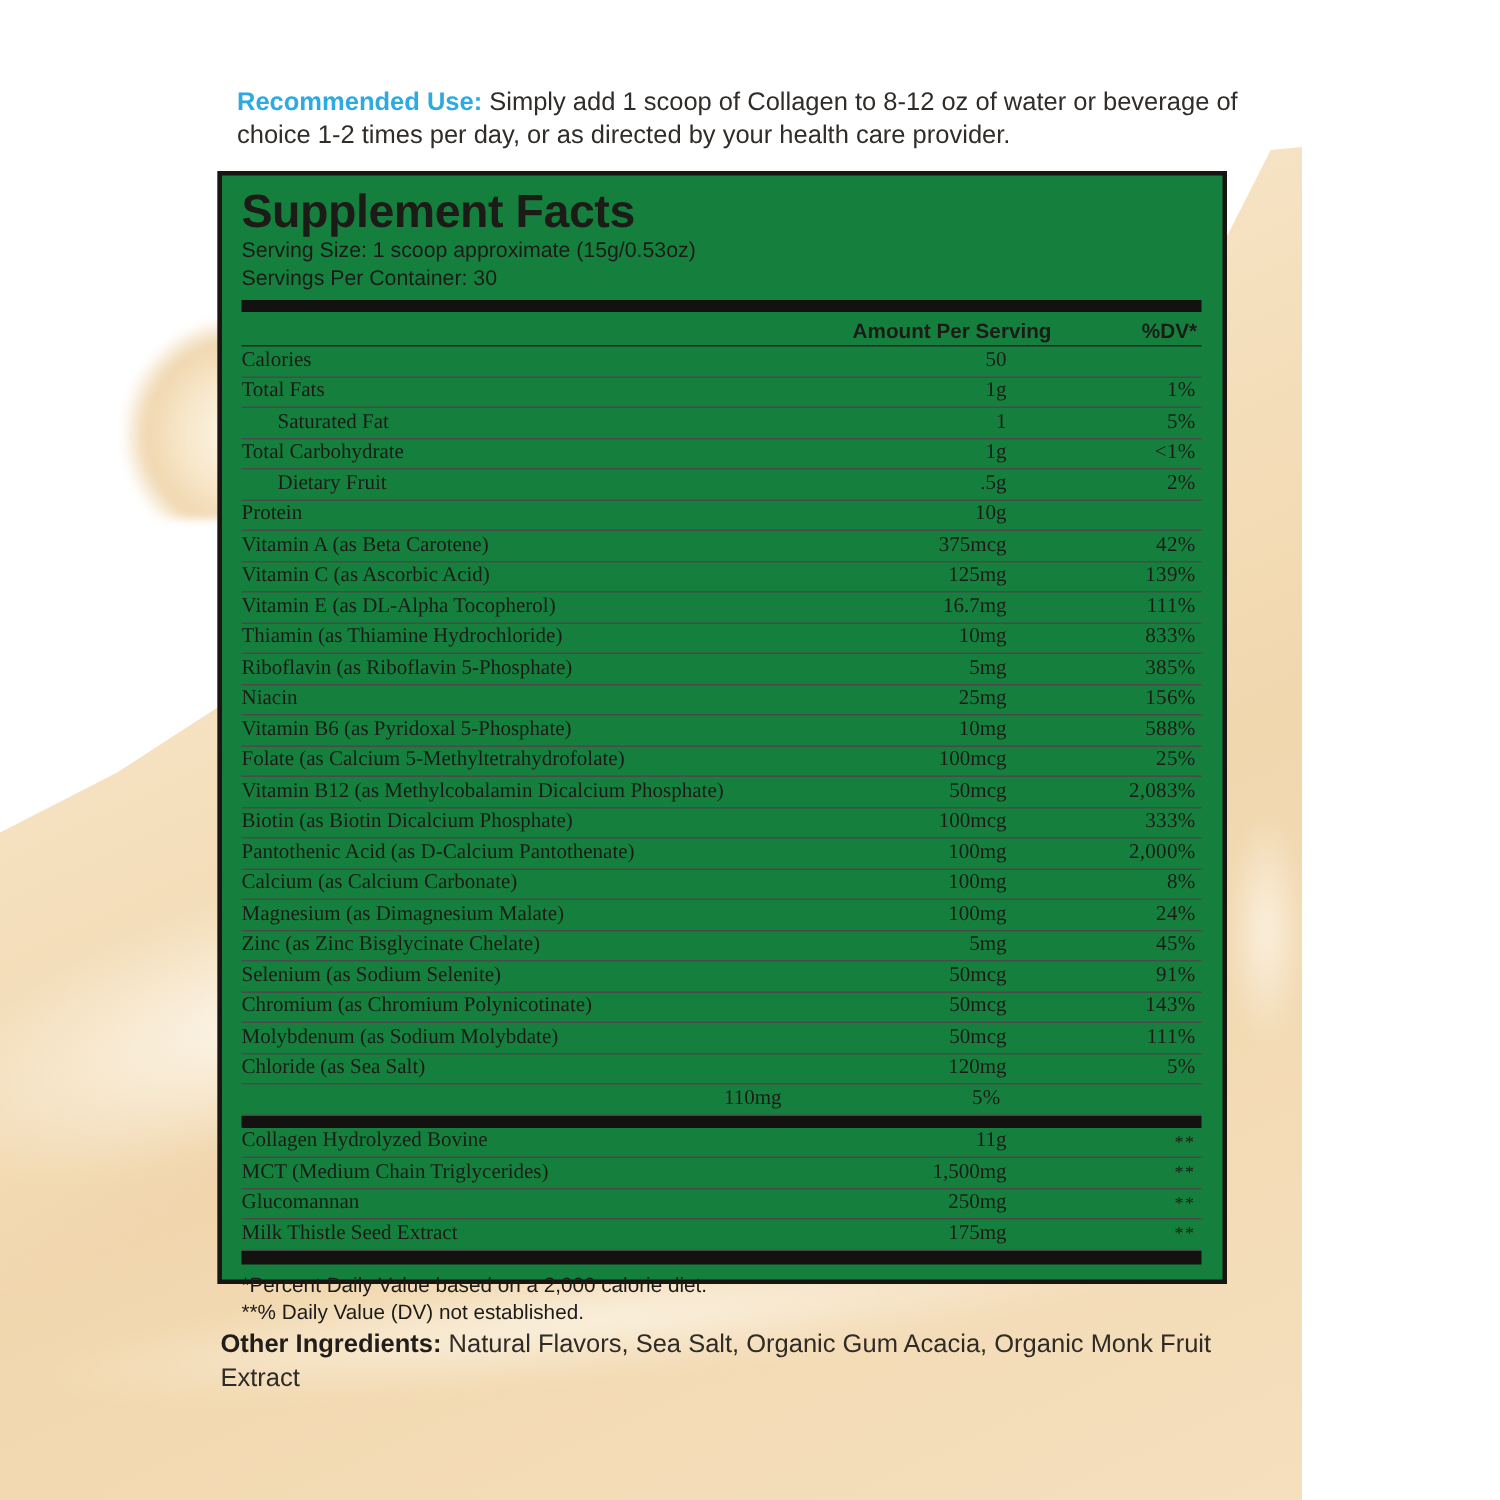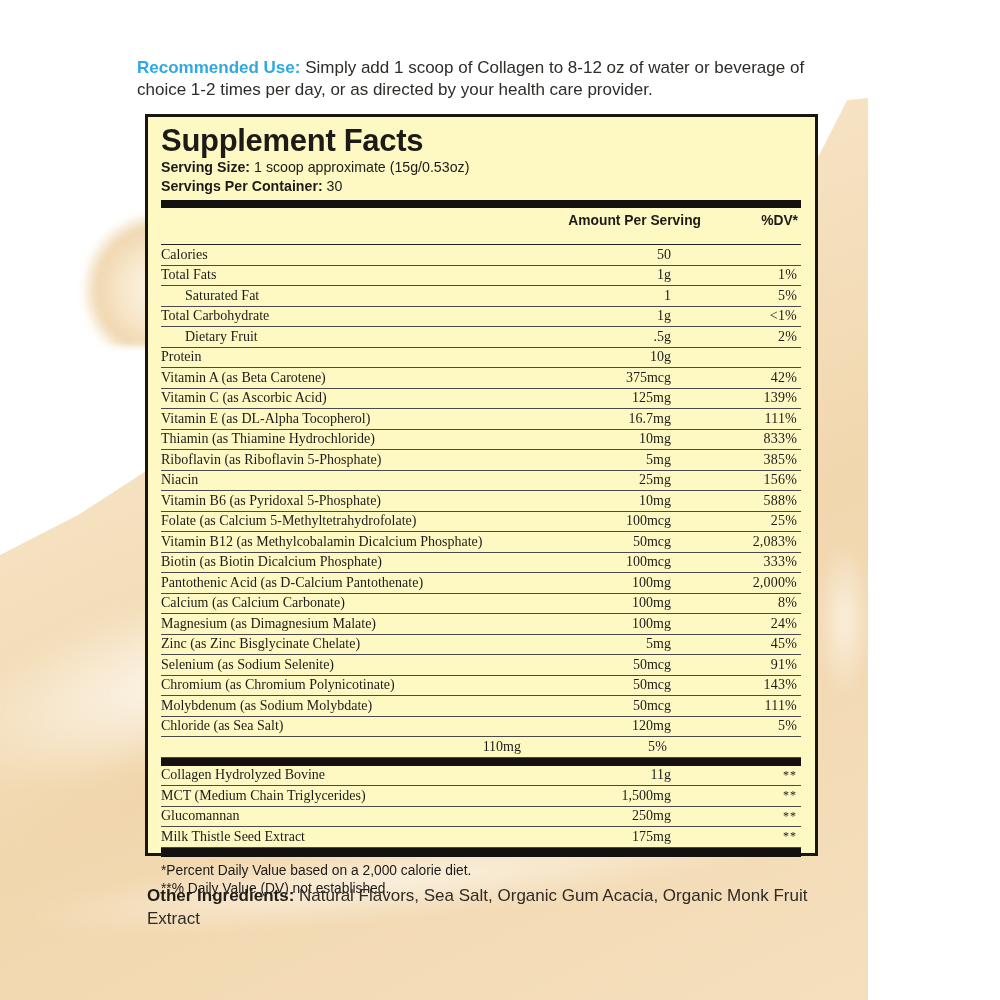--- a/index.html
+++ b/index.html
@@ -21,36 +21,36 @@
   .swirl3{left:818px;top:540px;width:52px;height:160px;
     background:radial-gradient(ellipse at center,rgba(252,243,228,.9) 0%,rgba(252,243,228,0) 70%);filter:blur(6px);}
   .swirl4{left:-40px;top:730px;width:420px;height:90px;transform:rotate(-24deg);
     background:radial-gradient(ellipse at center,rgba(240,213,172,.65) 0%,rgba(240,213,172,0) 70%);filter:blur(8px);}
   .blob-circle{
     position:absolute;left:82px;top:212px;width:134px;height:134px;
     background:radial-gradient(circle at 58% 58%,#fdf7ea 0%,#f7e6c8 36%,#f0d7b0 57%,rgba(240,215,176,0) 72%);
     filter:blur(3px);
   }
   
-  .recommended{position:absolute;left:137px;top:40px;width:672px;font-size:17px;line-height:21.5px;color:#2f2c29;}
+  .recommended{position:absolute;left:158px;top:40px;width:672px;font-size:17px;line-height:21.5px;color:#2f2c29;}
   .recommended .blue-label{color:#2caae1;font-weight:bold;}
   
   .panel{
     position:absolute;left:145px;top:114px;width:673px;height:742px;box-sizing:border-box;
-    background:#fef9c3;border:3px solid #181512;padding:6px 14px 0 13px;
+    background:#15803d;border:3px solid #181512;padding:6px 14px 0 13px;
   }
   .sf-title{font-size:31px;font-weight:bold;letter-spacing:-.3px;line-height:35px;color:#1d1b18;}
   .serving-line{font-size:14.2px;line-height:18.5px;color:#1d1b18;}
-  .serving-line b{font-weight:bold;}
+  .serving-line b{font-weight:normal;}
   .bar{background:#141210;}
   .bar-top{height:8px;margin-top:5px;}
   .bar-mid{height:8px;}
   .bar-bot{height:9px;}
   .hdr-row{display:grid;grid-template-columns:1fr 150px 130px;align-items:center;
-    font-size:13.8px;font-weight:bold;padding:5px 0 16px;border-bottom:1.5px solid #222;}
+    font-size:13.8px;font-weight:bold;padding:5px 0 2px;border-bottom:1.5px solid #222;}
   .hdr-amount{text-align:right;transform:translateX(30px);}
   .hdr-dv{text-align:right;padding-right:3px;}
   .row{display:grid;grid-template-columns:1fr 150px 130px;align-items:center;
     font-size:14px;height:19.5px;border-bottom:1px solid #4a4a4a;color:#1d1b18;font-family:Liberation Serif, serif;}
   .row .cell-name{white-space:nowrap;overflow:hidden;}
   .row.indent .cell-name{padding-left:24px;}
   .row .cell-amount{text-align:right;}
   .row .cell-dv{text-align:right;padding-right:4px;letter-spacing:.2px;}
   .rows-extra .row .cell-dv{font-size:12px;letter-spacing:1px;}
   .footnotes{font-size:13.8px;line-height:18.5px;padding-top:5px;color:#1d1b18;}

